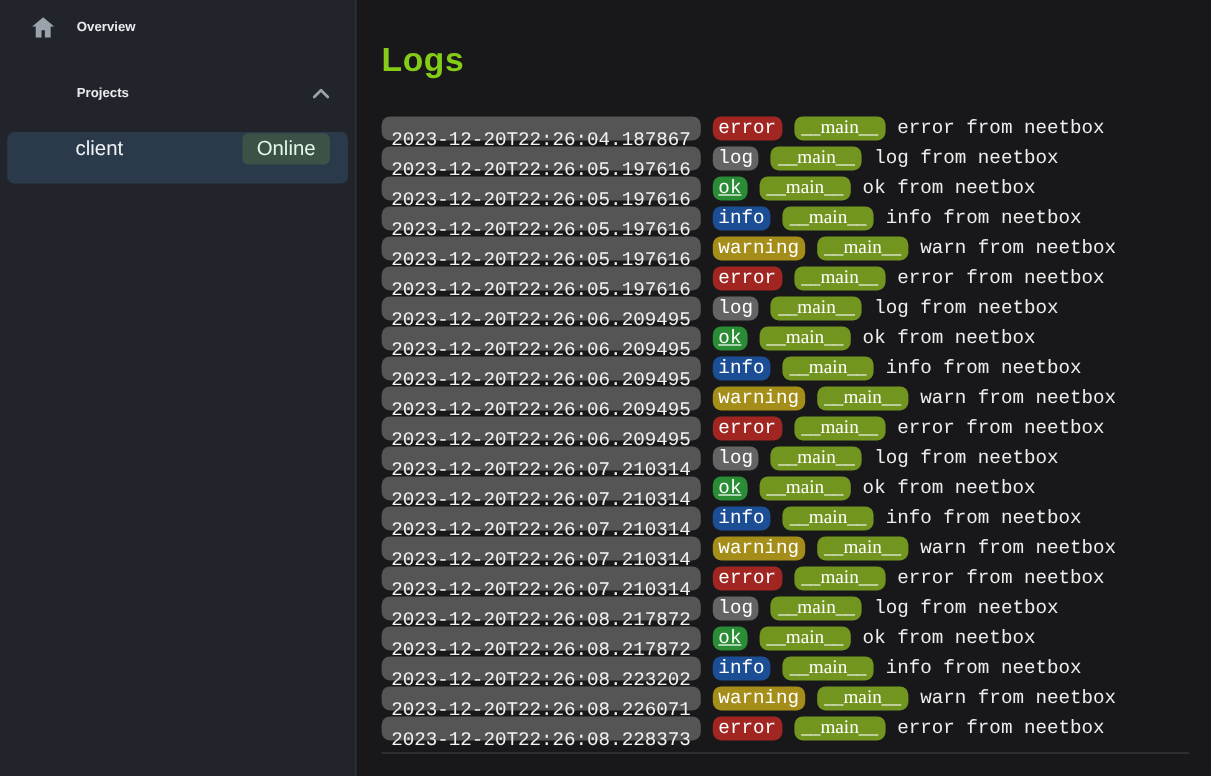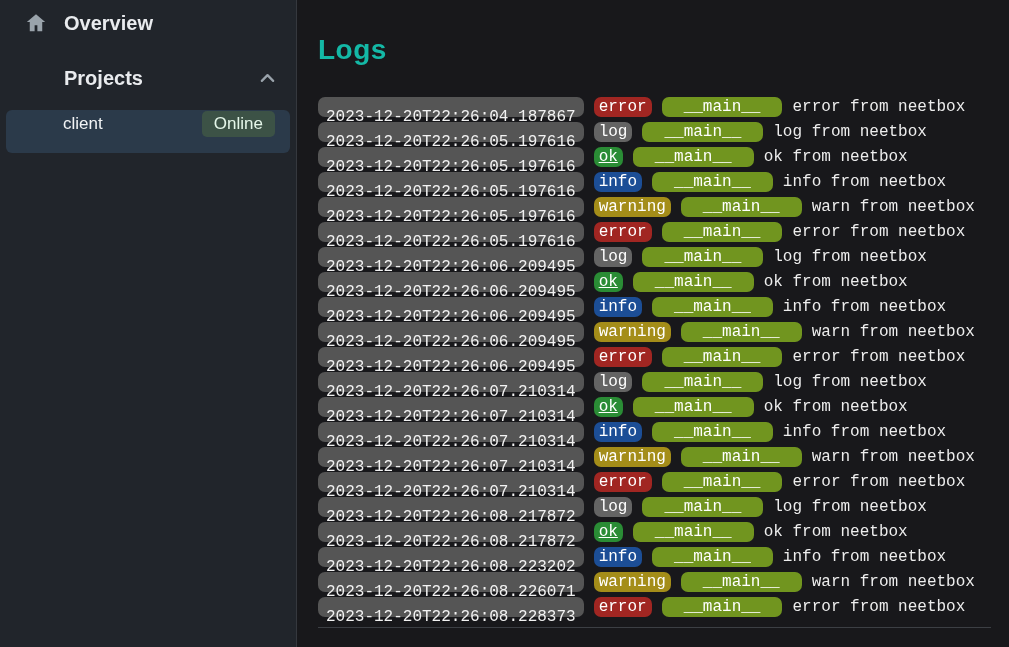--- a/index.html
+++ b/index.html
@@ -15,21 +15,21 @@
   
   .sidebar {
     width: 297px; min-width: 297px;
     background: var(--sidebar-bg, #21252b);
     border-right: 1px solid var(--divider, #35383e);
     padding-top: 2px;
   }
   .nav-item {
     display: flex; align-items: center;
     height: 42px; padding: 0 20px 0 25px; gap: 17px;
-    color: #e9ebee; font-weight: 700; font-size: 20px;
+    color: #e9ebee; font-weight: 700; font-size: 11px;
     cursor: pointer;
   }
   .nav-item .label { flex: 1; }
   .nav-item.projects { margin-top: 13px; }
   .icon-box { width: 22px; display: flex; flex-direction: column; align-items: center; justify-content: center; }
   .bars { display: flex; flex-direction: column; gap: 3px; width: 22px; }
   .bars i { display: block; height: 5px; border-radius: 3px; background: var(--accent-blue, #4296f7); }
   .chevron svg { display: block; }
 
   .project-row {
@@ -44,38 +44,38 @@
   .online-badge {
     background: var(--online-bg, #3c5246);
     color: var(--online-text, #e4f6e9);
     font-size: 17px; padding: 3px 12px; border-radius: 5px; text-align: center;
   }
 
   
   .main { flex: 1; padding: 33px 14px 0 21px; }
   h1.page-title {
     margin: 0; font-size: 28px; line-height: 34px;
-    font-weight: 700; color: #14b8a6; letter-spacing: 0.5px;
+    font-weight: 700; color: #84cc16; letter-spacing: 0.5px;
   }
   .log-list { margin-top: 30px; }
   .log-row {
     display: flex; align-items: center;
     margin-bottom: 5px;
     font-family: "Liberation Mono", monospace;
     font-size: 16px; line-height: 20px;
   }
   .pill { height: 20px; line-height: 20px; border-radius: 7px; white-space: pre; }
   .ts    { background: var(--timestamp-bg, #555555); color: #f2f2f2; padding: 10px 8px; }
   .level { color: #ffffff; padding: 0 5px; margin-left: 10px; }
   .level-error   { background: var(--level-error, #a12622); }
   .level-log     { background: var(--level-log, #646464); }
   .level-ok      { background: var(--level-ok, #2a8c35); text-decoration: underline; }
   .level-info    { background: var(--level-info, #1c4e96); }
   .level-warning { background: var(--level-warning, #a48d19); }
-  .module { background: var(--module-bg, #71951f); color: #ffffff; padding: 0 22px; margin-left: 10px; }
+  .module { background: var(--module-bg, #71951f); color: #ffffff; padding: 0 6px; margin-left: 10px; font-family: Liberation Serif, serif; }
   .msg { color: #ededed; margin-left: 10px; }
   .bottom-divider { border-top: 1px solid #3c3f44; margin: 10px 4px 0 0; }
 </style>
 </head>
 <body>
 
 <div class="app">
 
   <aside class="sidebar">
     <div class="nav-item">

